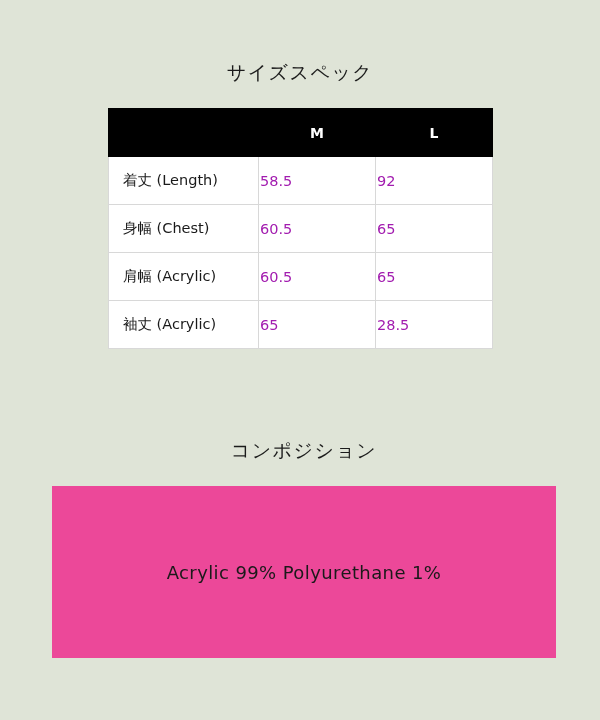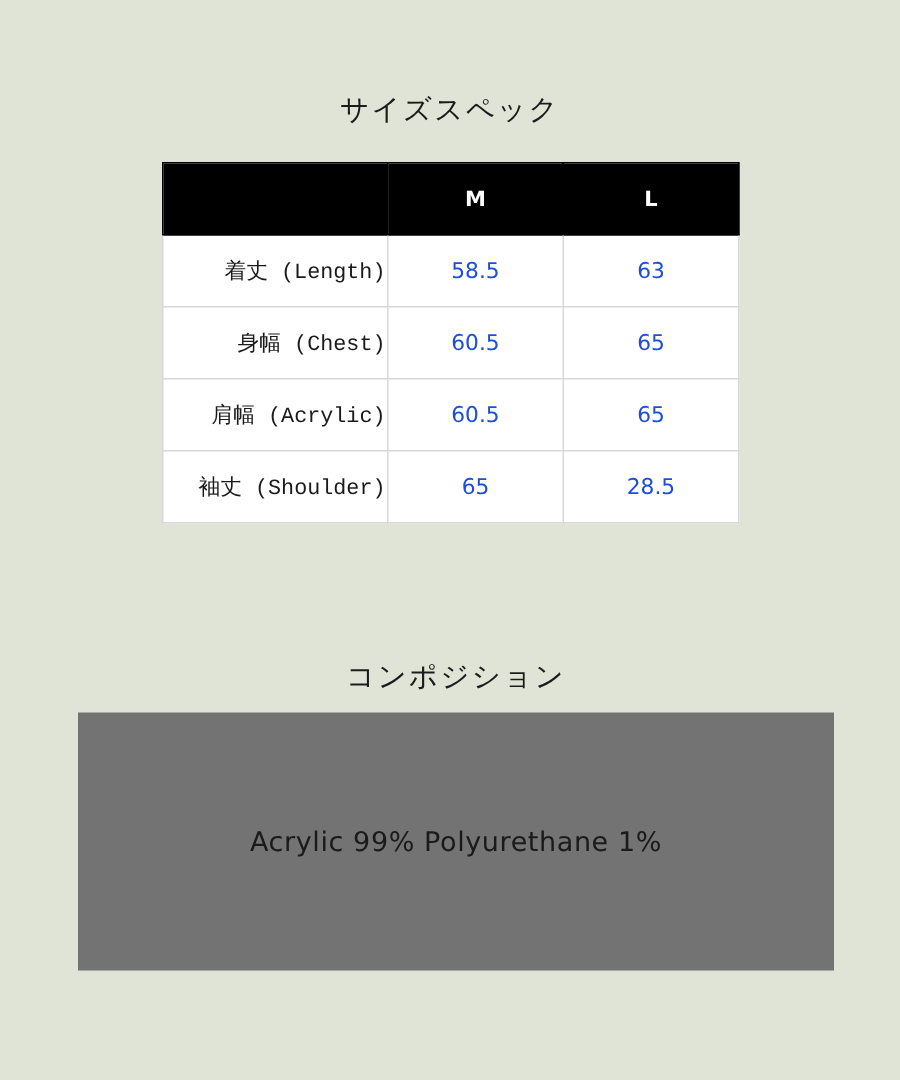--- a/index.html
+++ b/index.html
@@ -58,45 +58,44 @@
     color: #ffffff;
     border: 1px solid #000000;
     font-weight: bold;
     font-size: 14px;
     text-align: center;
   }
   table.size-table thead th.corner {
     background: #000000;
   }
   table.size-table tbody td.rowhead {
-    text-align: right;
+    text-align: left;
     padding-left: 14px;
     color: #1a1a1a;
-    font-family: Liberation Mono, monospace;
   }
   table.size-table tbody td.val {
-    text-align: center;
-    color: #1d4ed8;
+    text-align: left;
+    color: #a21caf;
   }
   col.c0 { width: 150px; }
   col.c1 { width: 117px; }
   col.c2 { width: 117px; }
 
   
   .comp-section {
     position: absolute;
     top: 438px;
     left: 4px;
     width: 600px;
   }
   .comp-box {
-    margin: 11px auto 0 auto;
+    margin: 22px auto 0 auto;
     width: 504px;
     height: 172px;
-    background: #737373;
+    background: #ec4899;
     display: flex;
     align-items: center;
     justify-content: center;
   }
   .comp-text {
     font-size: 18px;
     letter-spacing: 0.4px;
     color: #1a1a1a;
     font-family: "DejaVu Sans", sans-serif;
   }
@@ -120,34 +119,34 @@
           <tr>
             <th class="corner"></th>
             <th>M</th>
             <th>L</th>
           </tr>
         </thead>
         <tbody>
           <tr>
             <td class="rowhead">着丈 (Length)</td>
             <td class="val">58.5</td>
-            <td class="val">63</td>
+            <td class="val">92</td>
           </tr>
           <tr>
             <td class="rowhead">身幅 (Chest)</td>
             <td class="val">60.5</td>
             <td class="val">65</td>
           </tr>
           <tr>
             <td class="rowhead">肩幅 (Acrylic)</td>
             <td class="val">60.5</td>
             <td class="val">65</td>
           </tr>
           <tr>
-            <td class="rowhead">袖丈 (Shoulder)</td>
+            <td class="rowhead">袖丈 (Acrylic)</td>
             <td class="val">65</td>
             <td class="val">28.5</td>
           </tr>
         </tbody>
       </table>
     </div>
   </section>
 
   <section class="comp-section">
     <div class="section-title">コンポジション</div>

